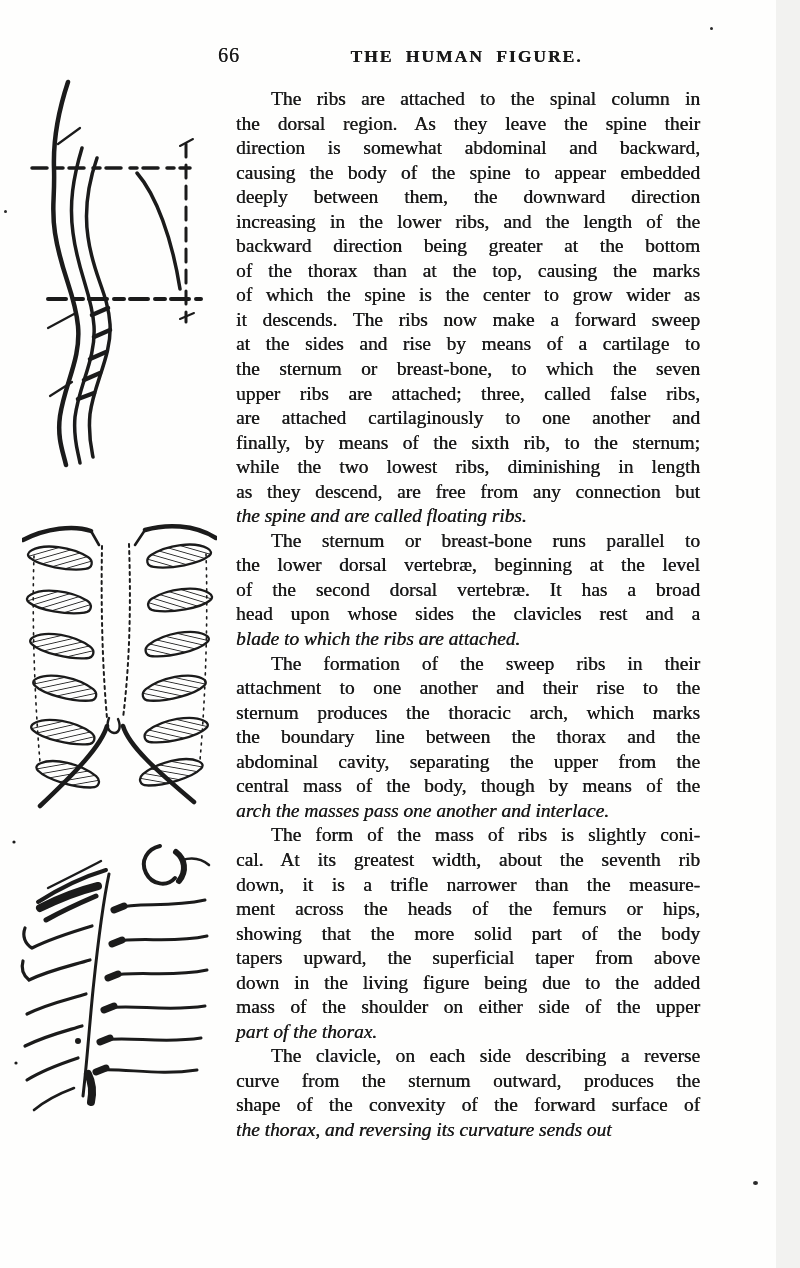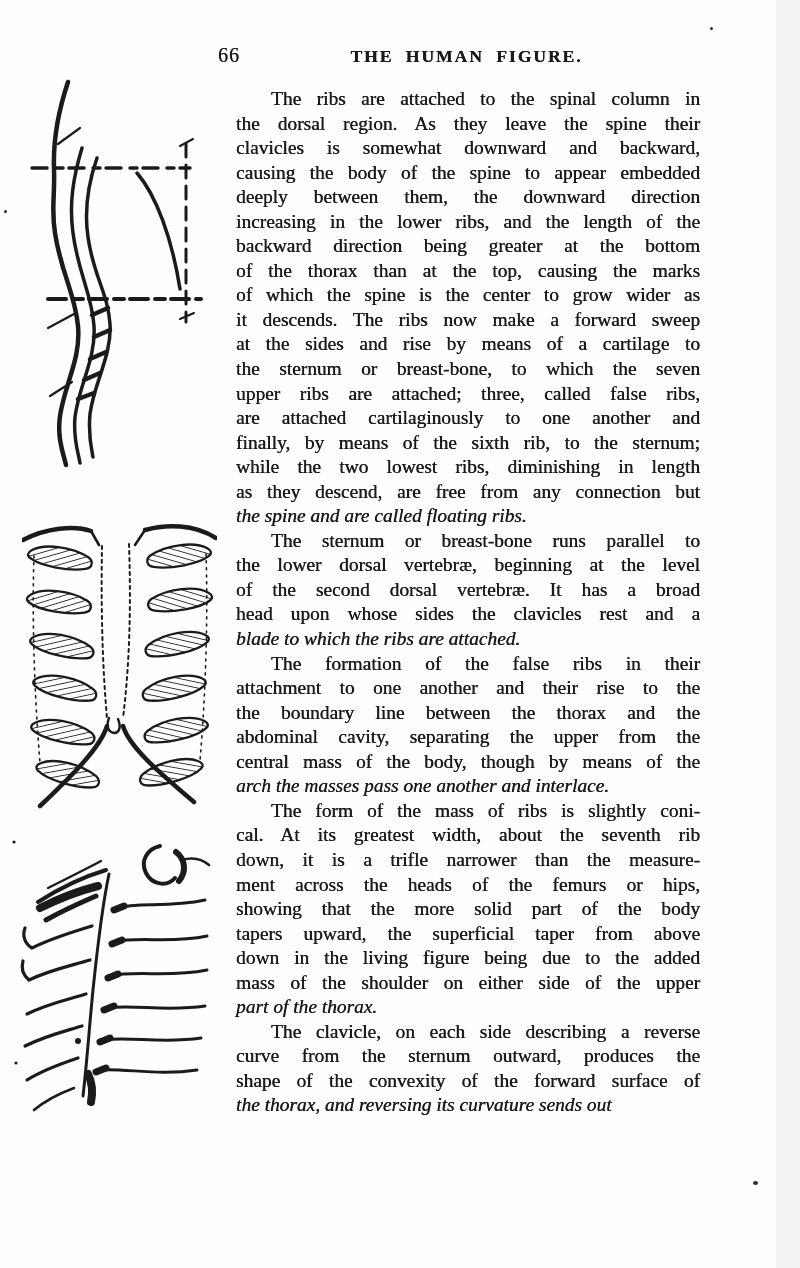--- a/index.html
+++ b/index.html
@@ -149,21 +149,21 @@
         <circle cx="6" cy="14" r="1.6" fill="#1b1b1b" stroke="none"></circle>
         <circle cx="8" cy="235" r="1.6" fill="#1b1b1b" stroke="none"></circle>
       </g>
     </svg>
   </figure>
 
   <main class="text-column">
       <div class="para">
         <div class="line first">The ribs are attached to the spinal column in</div>
         <div class="line">the dorsal region. As they leave the spine their</div>
-        <div class="line">clavicles is somewhat downward and backward,</div>
+        <div class="line">direction is somewhat abdominal and backward,</div>
         <div class="line">causing the body of the spine to appear embedded</div>
         <div class="line">deeply between them, the downward direction</div>
         <div class="line">increasing in the lower ribs, and the length of the</div>
         <div class="line">backward direction being greater at the bottom</div>
         <div class="line">of the thorax than at the top, causing the marks</div>
         <div class="line">of which the spine is the center to grow wider as</div>
         <div class="line">it descends. The ribs now make a forward sweep</div>
         <div class="line">at the sides and rise by means of a cartilage to</div>
         <div class="line">the sternum or breast-bone, to which the seven</div>
         <div class="line">upper ribs are attached; three, called false ribs,</div>
@@ -174,22 +174,23 @@
         <div class="line last">the spine and are called floating ribs.</div>
       </div>
       <div class="para">
         <div class="line first">The sternum or breast-bone runs parallel to</div>
         <div class="line">the lower dorsal vertebræ, beginning at the level</div>
         <div class="line">of the second dorsal vertebræ. It has a broad</div>
         <div class="line">head upon whose sides the clavicles rest and a</div>
         <div class="line last">blade to which the ribs are attached.</div>
       </div>
       <div class="para">
-        <div class="line first">The formation of the false ribs in their</div>
+        <div class="line first">The formation of the sweep ribs in their</div>
         <div class="line">attachment to one another and their rise to the</div>
+        <div class="line">sternum produces the thoracic arch, which marks</div>
         <div class="line">the boundary line between the thorax and the</div>
         <div class="line">abdominal cavity, separating the upper from the</div>
         <div class="line">central mass of the body, though by means of the</div>
         <div class="line last">arch the masses pass one another and interlace.</div>
       </div>
       <div class="para">
         <div class="line first">The form of the mass of ribs is slightly coni-</div>
         <div class="line">cal. At its greatest width, about the seventh rib</div>
         <div class="line">down, it is a trifle narrower than the measure-</div>
         <div class="line">ment across the heads of the femurs or hips,</div>

